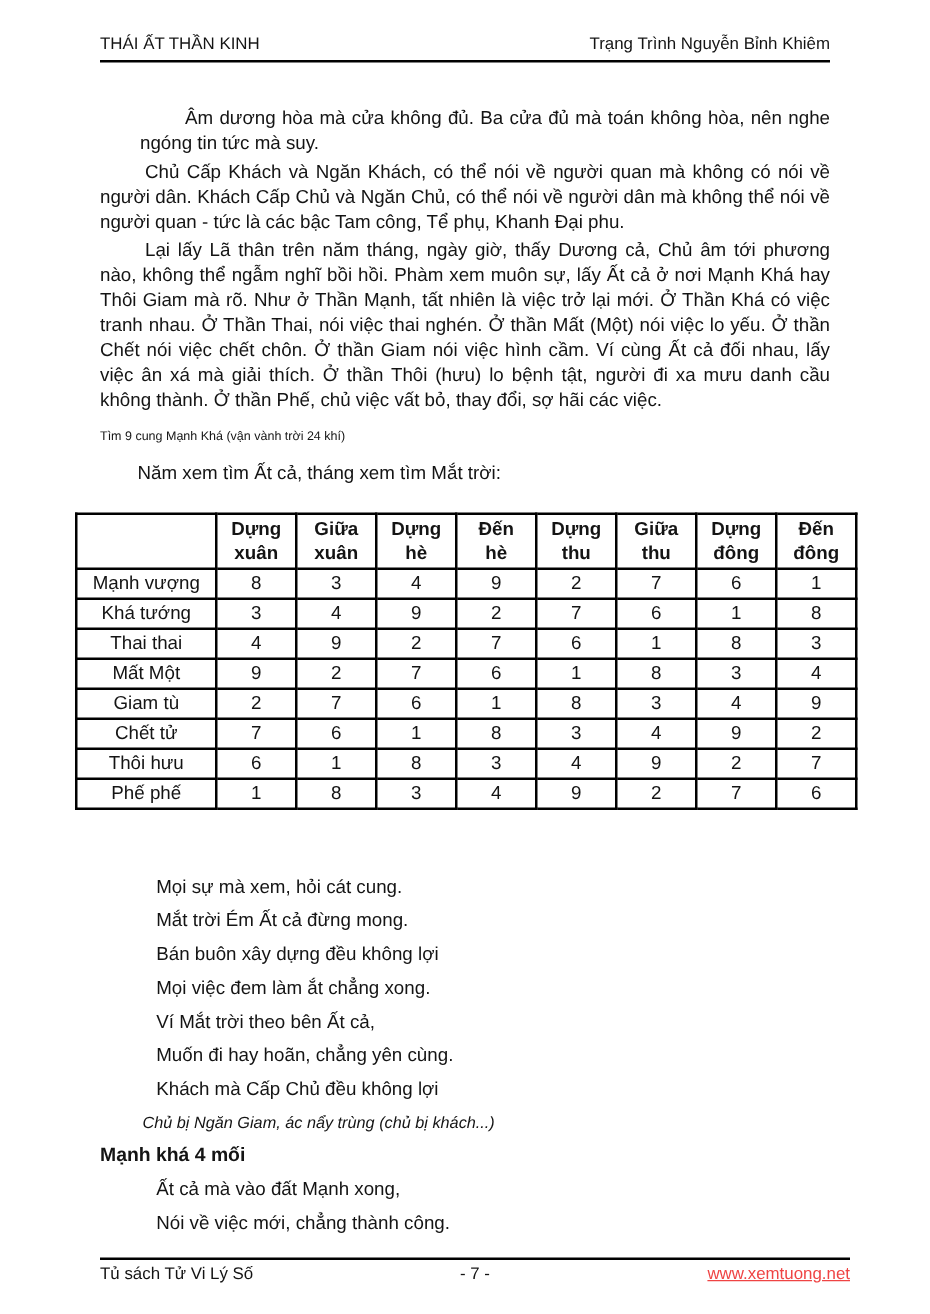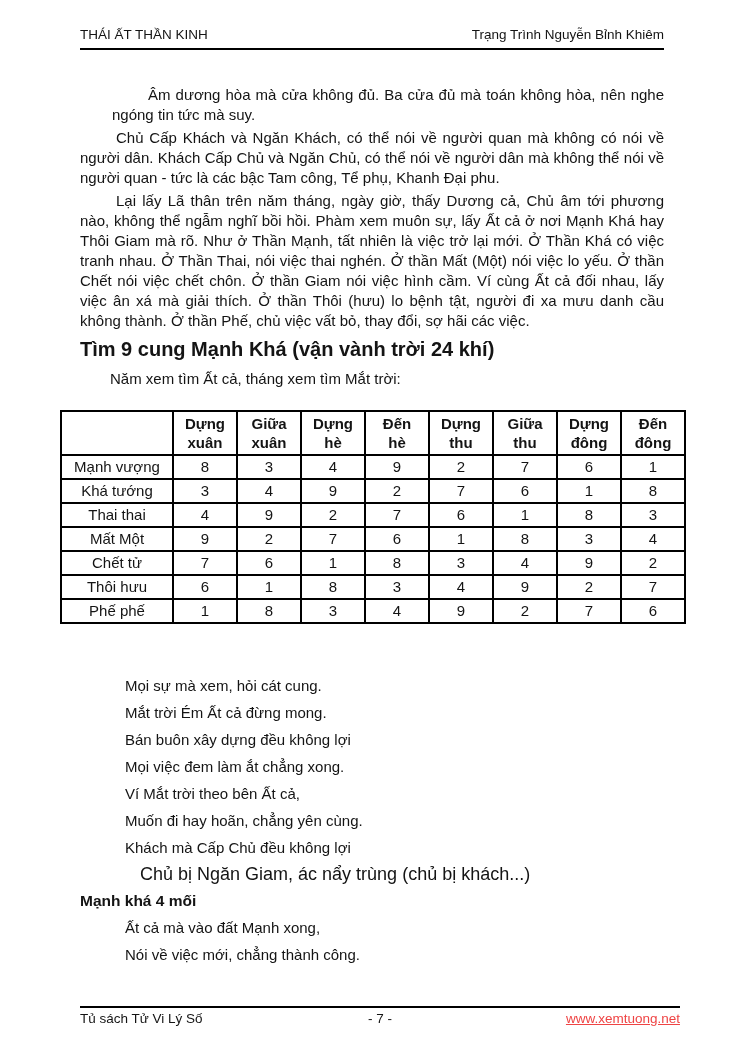--- a/index.html
+++ b/index.html
@@ -31,22 +31,22 @@
   .para {
     font-size: 15px;
     line-height: 20px;
     text-align: justify;
     text-indent: 36px;
     margin: 3px 0 0 0;
   }
   .para.first { margin-top: 35px; margin-left: 32px; }
 
   .section-heading {
-    font-size: 20px;
-    font-weight: bold;
+    font-size: 10px;
+    font-weight: normal;
     margin: 8px 0 0 0;
     line-height: 21px;
   }
   .intro-line {
     font-size: 15px;
     line-height: 20px;
     margin: 9px 0 0 0;
     text-indent: 30px;
   }
 
@@ -71,21 +71,21 @@
     height: 44px;
     line-height: 19px;
     padding: 2px 8px;
     box-sizing: border-box;
     font-weight: bold;
   }
   table.grid tbody td { height: 22px; line-height: 22px; }
 
   .verse-block { margin: 48px 0 0 0; font-size: 15px; }
   .verse-line { line-height: 27px; margin-left: 45px; }
-  .verse-note { font-size: 18px; line-height: 26px; margin-left: 60px; }
+  .verse-note { font-size: 13px; line-height: 26px; margin-left: 34px; font-style: italic; }
   .sub-heading {
     font-size: 15.5px;
     font-weight: bold;
     line-height: 27px;
   }
 
   .footer {
     position: absolute;
     left: 80px;
     right: 64px;
@@ -183,20 +183,31 @@
         <tr>
           <td>Mất Một</td>
           <td>9</td>
           <td>2</td>
           <td>7</td>
           <td>6</td>
           <td>1</td>
           <td>8</td>
           <td>3</td>
           <td>4</td>
+        </tr>
+        <tr>
+          <td>Giam tù</td>
+          <td>2</td>
+          <td>7</td>
+          <td>6</td>
+          <td>1</td>
+          <td>8</td>
+          <td>3</td>
+          <td>4</td>
+          <td>9</td>
         </tr>
         <tr>
           <td>Chết tử</td>
           <td>7</td>
           <td>6</td>
           <td>1</td>
           <td>8</td>
           <td>3</td>
           <td>4</td>
           <td>9</td>

